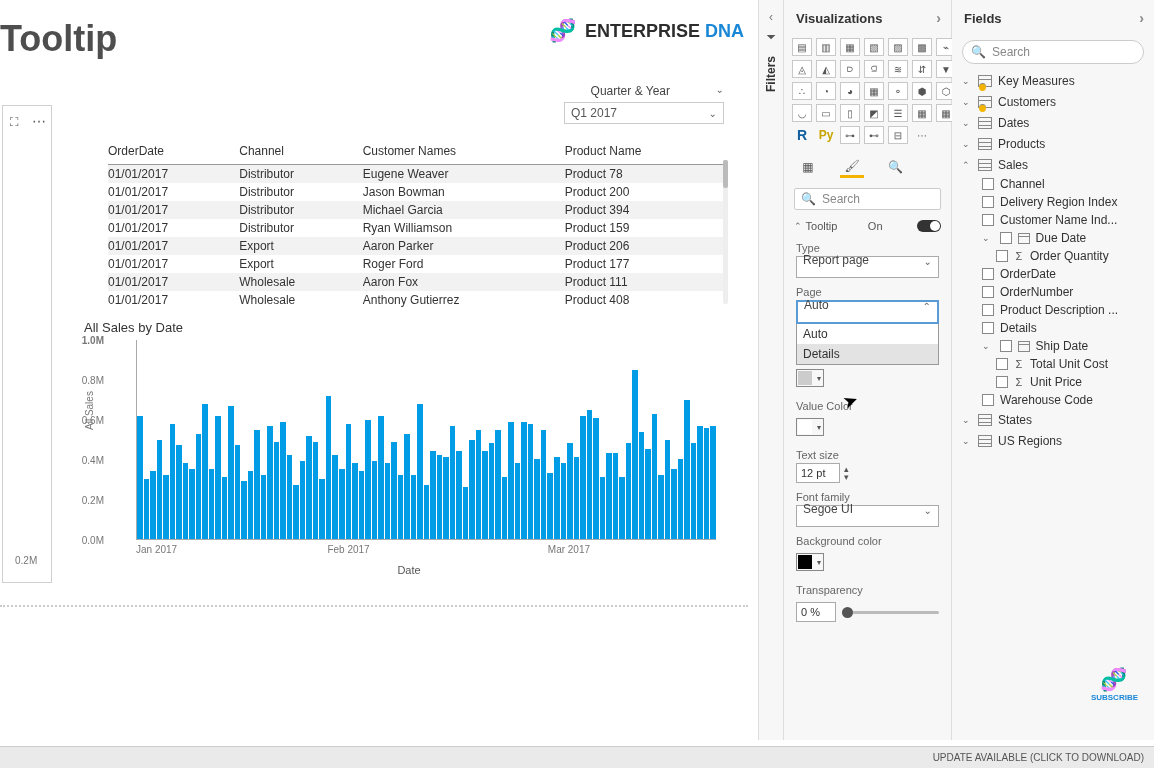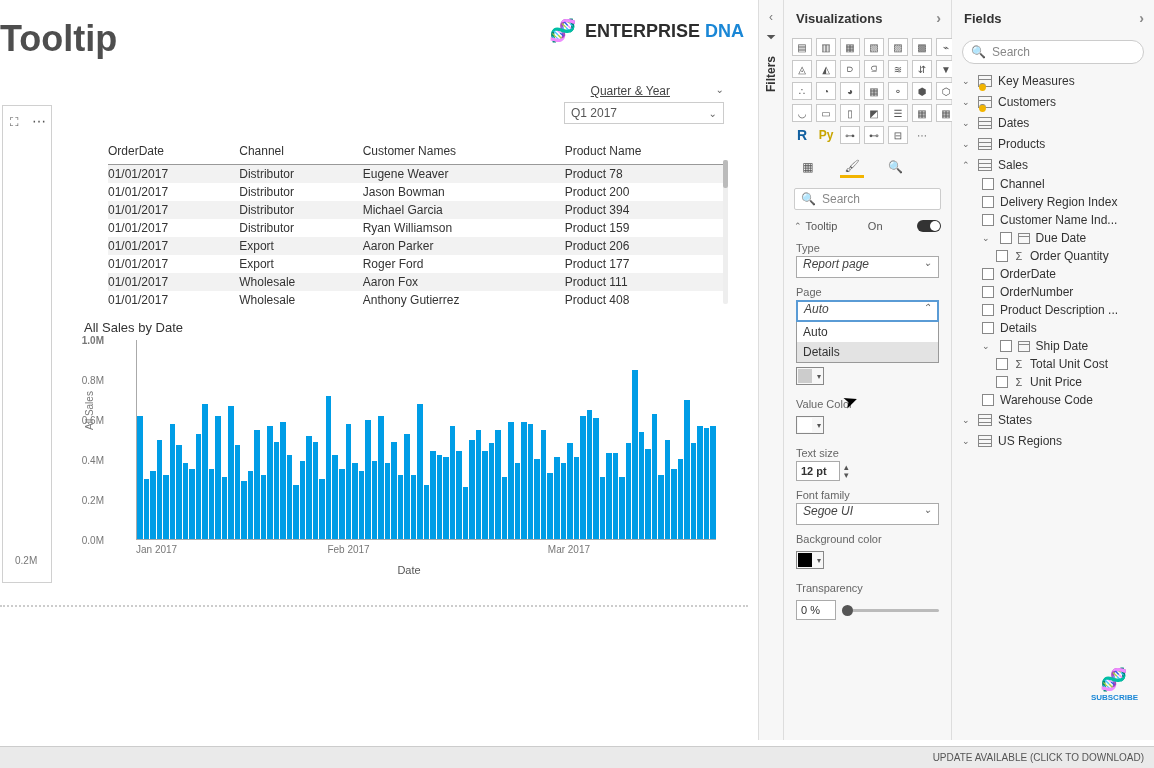--- a/index.html
+++ b/index.html
@@ -2,21 +2,21 @@
 <html><head>
 <meta charset="utf-8">
 <style>
   * { box-sizing: border-box; margin: 0; padding: 0; font-family: "Segoe UI", Arial, sans-serif; }
   body { width: 1154px; height: 768px; background: #fff; overflow: hidden; position: relative; font-size: 12px; color: #333; }
   .canvas-area { position: absolute; left: 0; top: 0; width: 758px; height: 740px; background: #fff; }
   .page-title { position: absolute; left: 0; top: 18px; font-size: 36px; font-weight: 700; color: #4e4e4e; }
   .brand { position: absolute; right: 14px; top: 18px; font-size: 18px; font-weight: 700; color: #2d2d2d; display: flex; align-items: center; gap: 8px; }
   .brand .dna-icon { color: #1a87d6; font-size: 22px; }
   .brand .blue { color: #1a87d6; font-weight: 700; }
-  .slicer-label { position: absolute; right: 88px; top: 84px; font-size: 12px; color: #444; text-decoration: underline; }
+  .slicer-label { position: absolute; right: 88px; top: 84px; font-size: 12px; color: #444; }
   .slicer-chev { position: absolute; right: 34px; top: 84px; font-size: 10px; color: #666; }
   .slicer-box { position: absolute; right: 34px; top: 102px; width: 160px; height: 22px; border: 1px solid #ccc; background: #fff; display: flex; align-items: center; padding: 0 6px; font-size: 12px; color: #555; }
   .slicer-box .chev { margin-left: auto; font-size: 10px; color: #666; }
 
   .sel-box { position: absolute; left: 2px; top: 105px; width: 50px; height: 478px; border: 1px solid #d0d0d0; }
   .sel-icon { position: absolute; left: 10px; top: 115px; font-size: 12px; color: #555; }
   .sel-dots { position: absolute; left: 32px; top: 113px; font-size: 14px; color: #555; letter-spacing: 1px; }
   .sel-y { position: absolute; left: 15px; top: 555px; font-size: 10px; color: #777; }
 
   .table-visual { position: absolute; left: 108px; top: 140px; width: 620px; font-size: 12px; color: #333; }
@@ -64,32 +64,32 @@
 
   .viz-search { margin: 6px 10px; }
   .viz-search .box { display:flex; align-items:center; gap:6px; background:#fff; border:1px solid #ccc; border-radius:2px; padding:3px 6px; font-size:12px; color:#888; }
 
   .section-row { display:flex; align-items:center; padding: 4px 10px 2px; font-size:11px; color:#555; }
   .section-row .toggle { margin-left:auto; width:24px; height:12px; border-radius:6px; background:#333; position:relative; }
   .section-row .toggle::after { content:""; position:absolute; right:1px; top:1px; width:10px; height:10px; background:#fff; border-radius:50%; }
   .section-row .caret { margin-right:4px; font-size:9px; color:#666; }
 
   .form-label { font-size:11px; color:#666; padding: 8px 12px 2px; }
-  .form-select { margin: 0 12px; background:#fff; border:1px solid #aaa; height:22px; display:flex; align-items:flex-start; padding:0 6px; font-size:12px; color:#444;font-style:italic; }
+  .form-select { margin: 0 12px; background:#fff; border:1px solid #aaa; height:22px; display:flex; align-items:flex-end; padding:10px 6px; font-size:12px; color:#444; }
   .form-select.open { border:2px solid #5a9bd5; }
   .form-select .chev { margin-left:auto; font-size:10px; color:#666; }
   .dropdown-list { margin: 0 12px; background:#fff; border:1px solid #999; border-top:none; font-size:12px; }
   .dropdown-list .opt { padding:3px 6px; }
   .dropdown-list .opt.hover { background:#e3e3e3; }
   .swatch-row { margin: 4px 12px; }
   .swatch { width:28px; height:18px; border:1px solid #888; display:inline-flex; align-items:center; }
   .swatch .chip { width:14px; height:14px; margin-left:1px; }
   .swatch .arrow { margin-left:auto; font-size:8px; padding-right:2px; color:#555; }
   .num-input { margin: 0 12px; display:flex; align-items:center; gap:4px; }
-  .num-input .nbox { width:44px; height:20px; border:1px solid #aaa; background:#fff; display:flex; align-items:center; padding:0 4px; font-size:11px;font-weight:bold; }
+  .num-input .nbox { width:44px; height:20px; border:1px solid #aaa; background:#fff; display:flex; align-items:center; padding:0 4px; font-size:11px; }
   .num-input .spin { width:12px; font-size:9px; color:#555; line-height:8px; }
   .slider-row { margin: 4px 12px; display:flex; align-items:center; gap:6px; }
   .slider-row .track { flex:1; height:3px; background:#bbb; border-radius:2px; position:relative; }
   .slider-row .track::before { content:""; position:absolute; left:0; top:-4px; width:11px; height:11px; border-radius:50%; background:#555; }
 
   
   .fields-pane { position: absolute; left: 952px; top: 0; width: 202px; height: 740px; background: #f7f7f7; }
   .field-search { margin: 6px 10px; background:#fff; border:1px solid #ccc; border-radius:14px; height:24px; display:flex; align-items:center; padding:0 8px; gap:6px; color:#888; font-size:12px; }
   .field-group { padding: 4px 8px 3px 10px; display:flex; align-items:center; gap:6px; font-size:12px; color:#333; }
   .field-group .caret { font-size:9px; color:#666; width:10px; }

